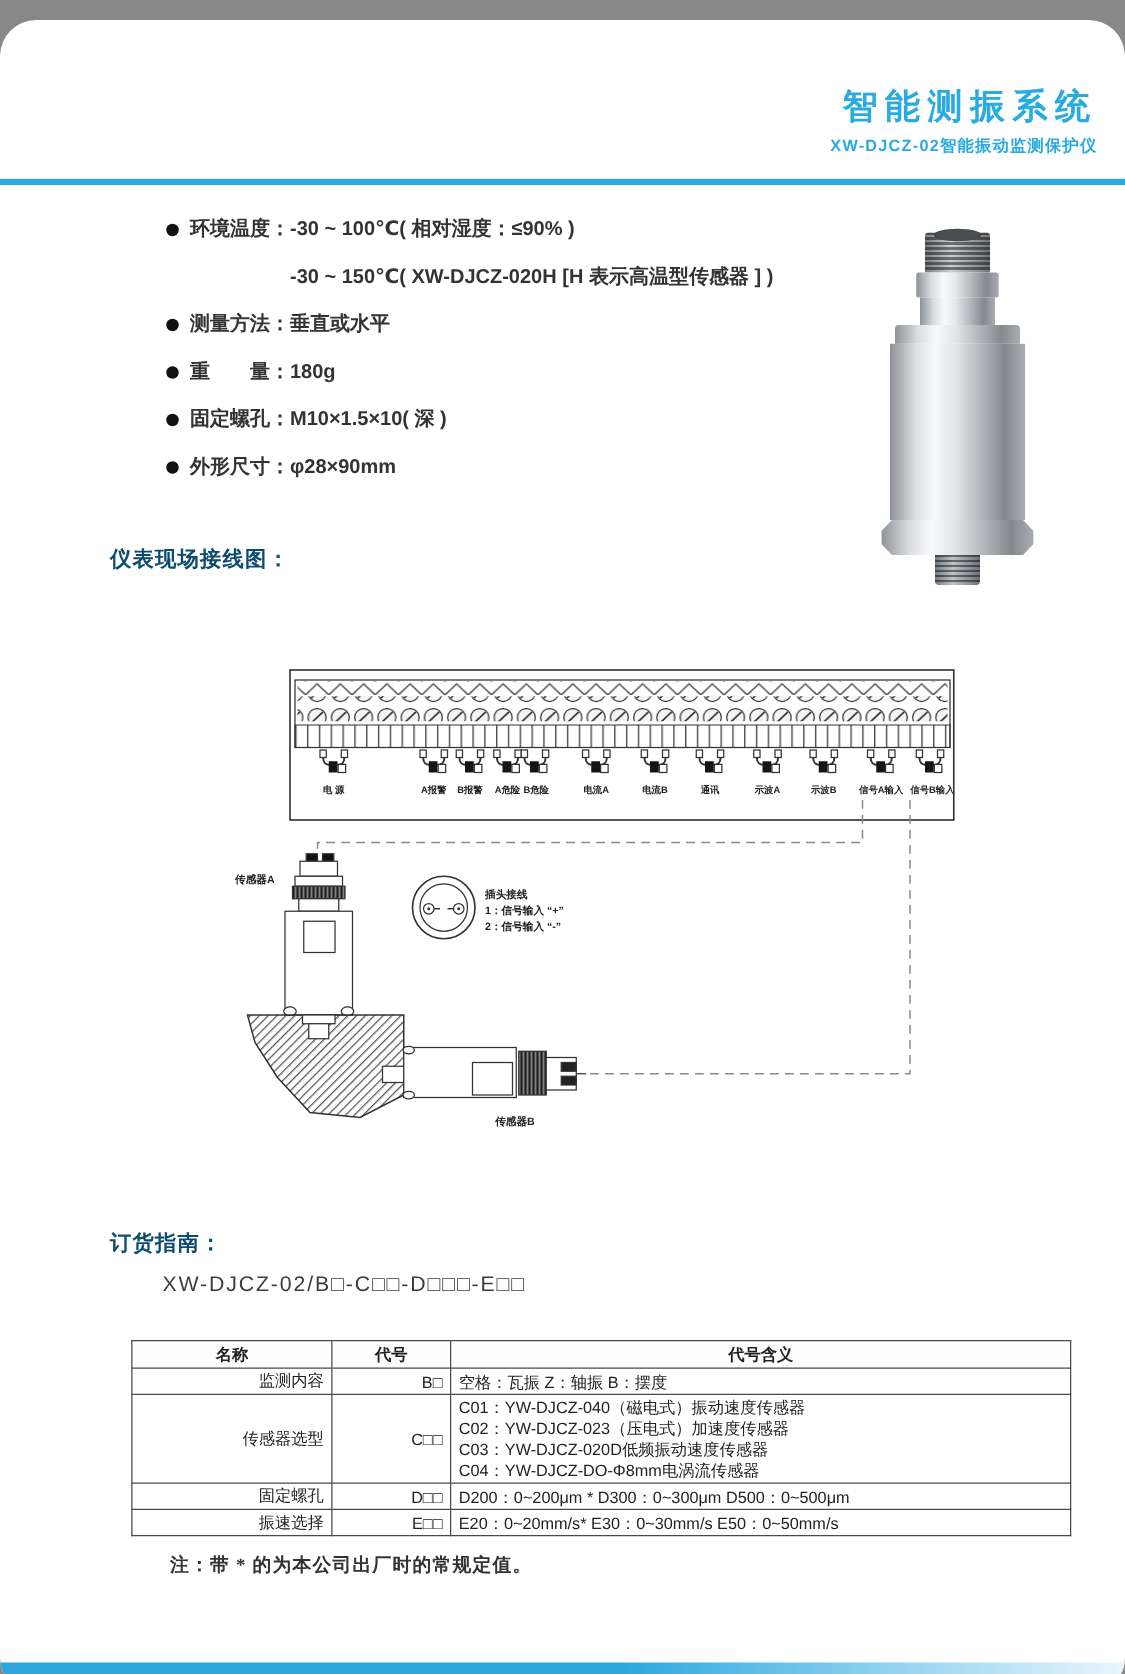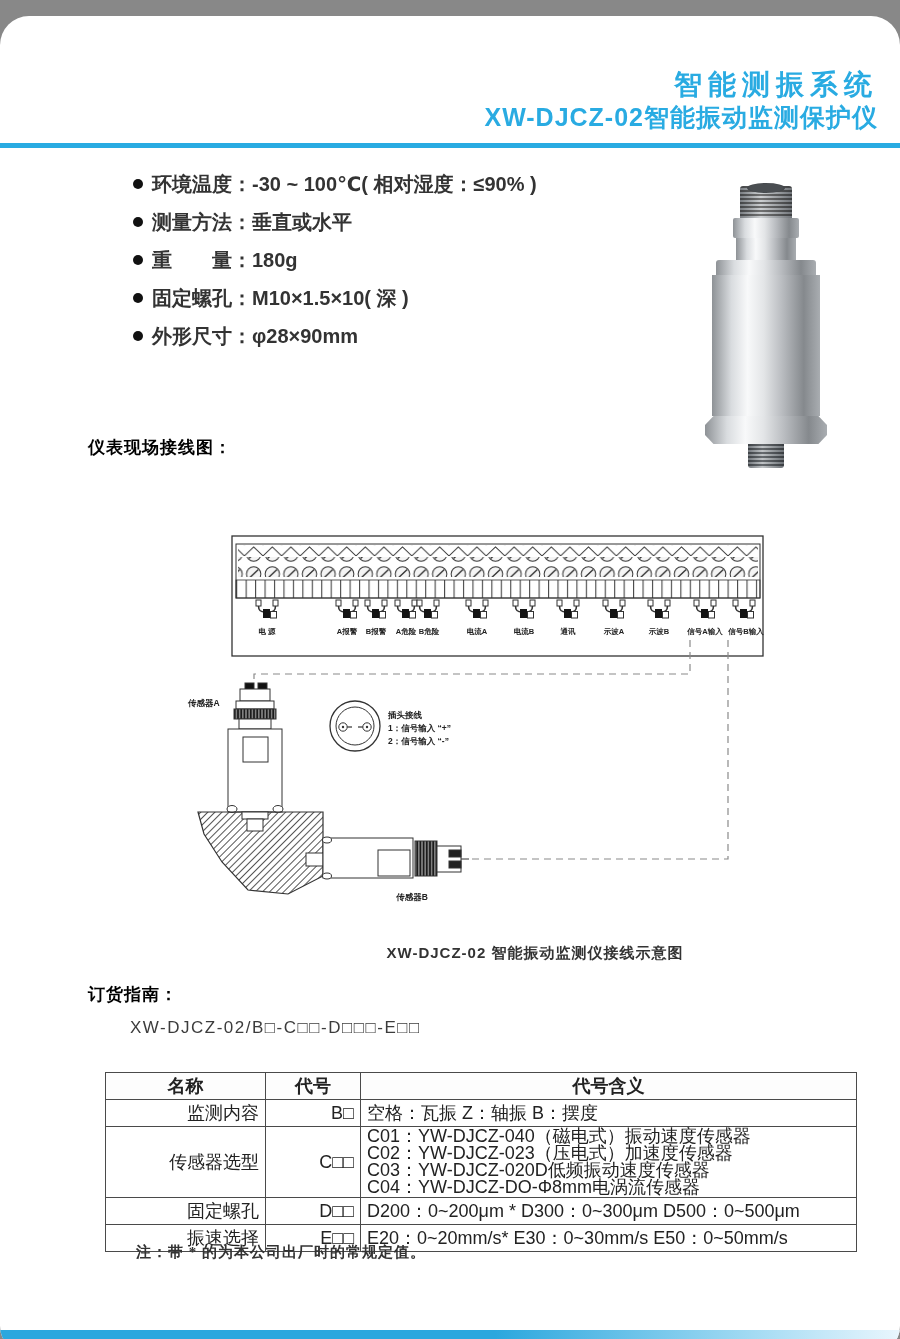--- a/index.html
+++ b/index.html
@@ -2,59 +2,59 @@
 <html><head>
 <meta charset="utf-8">
 <style>
   * { margin:0; padding:0; box-sizing:border-box; }
   body { background:#888; font-family:"Liberation Sans","DejaVu Sans",sans-serif; }
   .page { position:relative; width:900px; height:1339px; background:#ffffff; margin:16px auto; overflow:hidden;border-radius:29px; }
 
   
   .hdr { position:absolute; top:52px; right:22px; text-align:right; color:#29abe2; }
   .hdr .t1 { font-size:28px; font-weight:bold; letter-spacing:6px; line-height:34px; }
-  .hdr .t2 { font-size:25px; font-weight:bold; letter-spacing:1px; line-height:30px; }
+  .hdr .t2 { font-size:13px; font-weight:bold; letter-spacing:1px; line-height:30px; }
   .rule-top { position:absolute; top:127px; left:0; width:900px; height:5px; background:#29abe2; }
 
   
   .specs { position:absolute; left:133px; top:156px; width:560px; }
-  .spec-row { position:relative; height:38px; font-size:20px; font-weight:600; color:#333; padding-left:19px; line-height:24px; white-space:nowrap; }
+  .spec-row { position:relative; height:38px; font-size:16px; font-weight:600; color:#333; padding-left:19px; line-height:24px; white-space:nowrap; }
   .spec-row .dot { position:absolute; left:0; top:7px; width:10px; height:10px; border-radius:50%; background:#111; }
   .spec-row.nodot { padding-left:99px; }
 
   
   .photo { position:absolute; left:700px; top:162px; width:190px; height:296px; }
   .photo div { position:absolute; }
   .metal  { background:linear-gradient(90deg,#8e9296 0%,#d9dcdf 18%,#f8f9fa 33%,#e3e5e7 48%,#b9bcc0 65%,#85898d 85%,#a9adb1 100%); }
   .ph-conn  { left:40px; top:8px;  width:52px; height:32px; border-radius:3px 3px 0 0;
               background:repeating-linear-gradient(180deg,#777 0 2px,#d8dadc 2px 4px),linear-gradient(90deg,#8e9296,#f2f3f4 40%,#85898d); background-blend-mode:multiply; }
   .ph-hole  { left:47px; top:5px;  width:38px; height:10px; border-radius:50%; background:radial-gradient(ellipse at center,#4a4e52 0 60%,#232528 100%); }
   .ph-collar{ left:33px; top:40px; width:66px; height:20px; border-radius:2px; }
   .ph-neck  { left:36px; top:60px; width:60px; height:22px; }
   .ph-shldr { left:16px; top:82px; width:100px; height:15px; border-radius:3px 3px 0 0; }
   .ph-body  { left:12px; top:97px; width:108px; height:141px; }
   .ph-hex   { left:5px;  top:238px; width:122px; height:28px;
               clip-path:polygon(7% 0,93% 0,100% 32%,100% 68%,93% 100%,7% 100%,0 68%,0 32%); }
   .ph-stud  { left:48px; top:266px; width:36px; height:24px; border-radius:0 0 3px 3px;
               background:repeating-linear-gradient(180deg,#6e7276 0 2px,#cfd2d5 2px 4px),linear-gradient(90deg,#8e9296,#eceded 40%,#85898d); background-blend-mode:multiply; }
 
   
-  .sect { position:absolute; color:#000000; font-size:17px; font-weight:bold; letter-spacing:1px; }
+  .sect { position:absolute; color:#0c4a6e; font-size:17px; font-weight:bold; letter-spacing:1px; }
   .sect1 { left:88px; top:420px; }
   .sect2 { left:88px; top:967px; }
 
   
   .diagram { position:absolute; left:170px; top:508px; width:600px; height:412px; }
   .caption { position:absolute; left:300px; top:928px; width:470px; text-align:center; font-size:15px; font-weight:600; color:#333; letter-spacing:1px; }
 
   
   .code-line { position:absolute; left:130px; top:1002px; font-size:17px; color:#3c3c3c; letter-spacing:1.5px; font-weight:500; }
 
   
-  .otable { position:absolute; left:105px; top:1056px; width:752px; border-collapse:collapse; font-size:18px; color:#222; }
+  .otable { position:absolute; left:105px; top:1056px; width:752px; border-collapse:collapse; font-size:13px; color:#222; }
   .otable th, .otable td { border:1.4px solid #4a4a4a; padding:1px 6px; }
   .otable th { font-weight:600; height:22px; background:#fdfdfd; }
   .otable td.c { text-align:right; }
   .otable td.m div { line-height:17px; white-space:nowrap; }
   .col-name { width:160px; } .col-code { width:95px; }
   .otable tr.sm td { height:21px; }
 
   .note { position:absolute; left:136px; top:1227px; font-size:15px; font-weight:600; color:#333; letter-spacing:1px;font-family:Liberation Serif, serif; }
 
   .footer-bar { position:absolute; left:0; top:1314px; width:900px; height:12px;
@@ -72,20 +72,21 @@
 <div class="page">
 
   <div class="hdr">
     <div class="t1">智能测振系统</div>
     <div class="t2">XW-DJCZ-02智能振动监测保护仪</div>
   </div>
   <div class="rule-top"></div>
 
   <div class="specs">
     <div class="spec-row"><span class="dot"></span><span>环境温度：-30 ~ 100℃( 相对湿度：≤90% )</span></div>
+    <div class="spec-row nodot"><span>-30 ~ 150℃( XW-DJCZ-020H [H 表示高温型传感器 ] )</span></div>
     <div class="spec-row"><span class="dot"></span><span>测量方法：垂直或水平</span></div>
     <div class="spec-row"><span class="dot"></span><span>重　　量：180g</span></div>
     <div class="spec-row"><span class="dot"></span><span>固定螺孔：M10×1.5×10( 深 )</span></div>
     <div class="spec-row"><span class="dot"></span><span>外形尺寸：φ28×90mm</span></div>
   </div>
 
   <div class="photo">
     <div class="ph-conn"></div>
     <div class="ph-hole"></div>
     <div class="ph-collar metal"></div>
@@ -210,21 +211,20 @@
       <line x1="177.2" y1="203" x2="182" y2="203" stroke-width="1.2"></line>
       <line x1="192.8" y1="203" x2="188" y2="203" stroke-width="1.2"></line>
       <circle cx="173" cy="203" r="1.2" fill="#333" stroke="none"></circle>
       <circle cx="197" cy="203" r="1.2" fill="#333" stroke="none"></circle>
     </g>
     <text class="plabel" x="218" y="194">插头接线</text>
     <text class="plabel" x="218" y="207">1：信号输入 “+”</text>
     <text class="plabel" x="218" y="220">2：信号输入 “-”</text>
   </svg>
 
-  <div class="caption">XW-DJCZ-02 智能振动监测仪接线示意图</div>
 
   <div class="sect sect2">订货指南：</div>
   <div class="code-line">XW-DJCZ-02/B□-C□□-D□□□-E□□</div>
 
   <table class="otable">
     <tbody>
         <tr>
       <th class="col-name">名称</th>
       <th class="col-code">代号</th>
       <th>代号含义</th>

